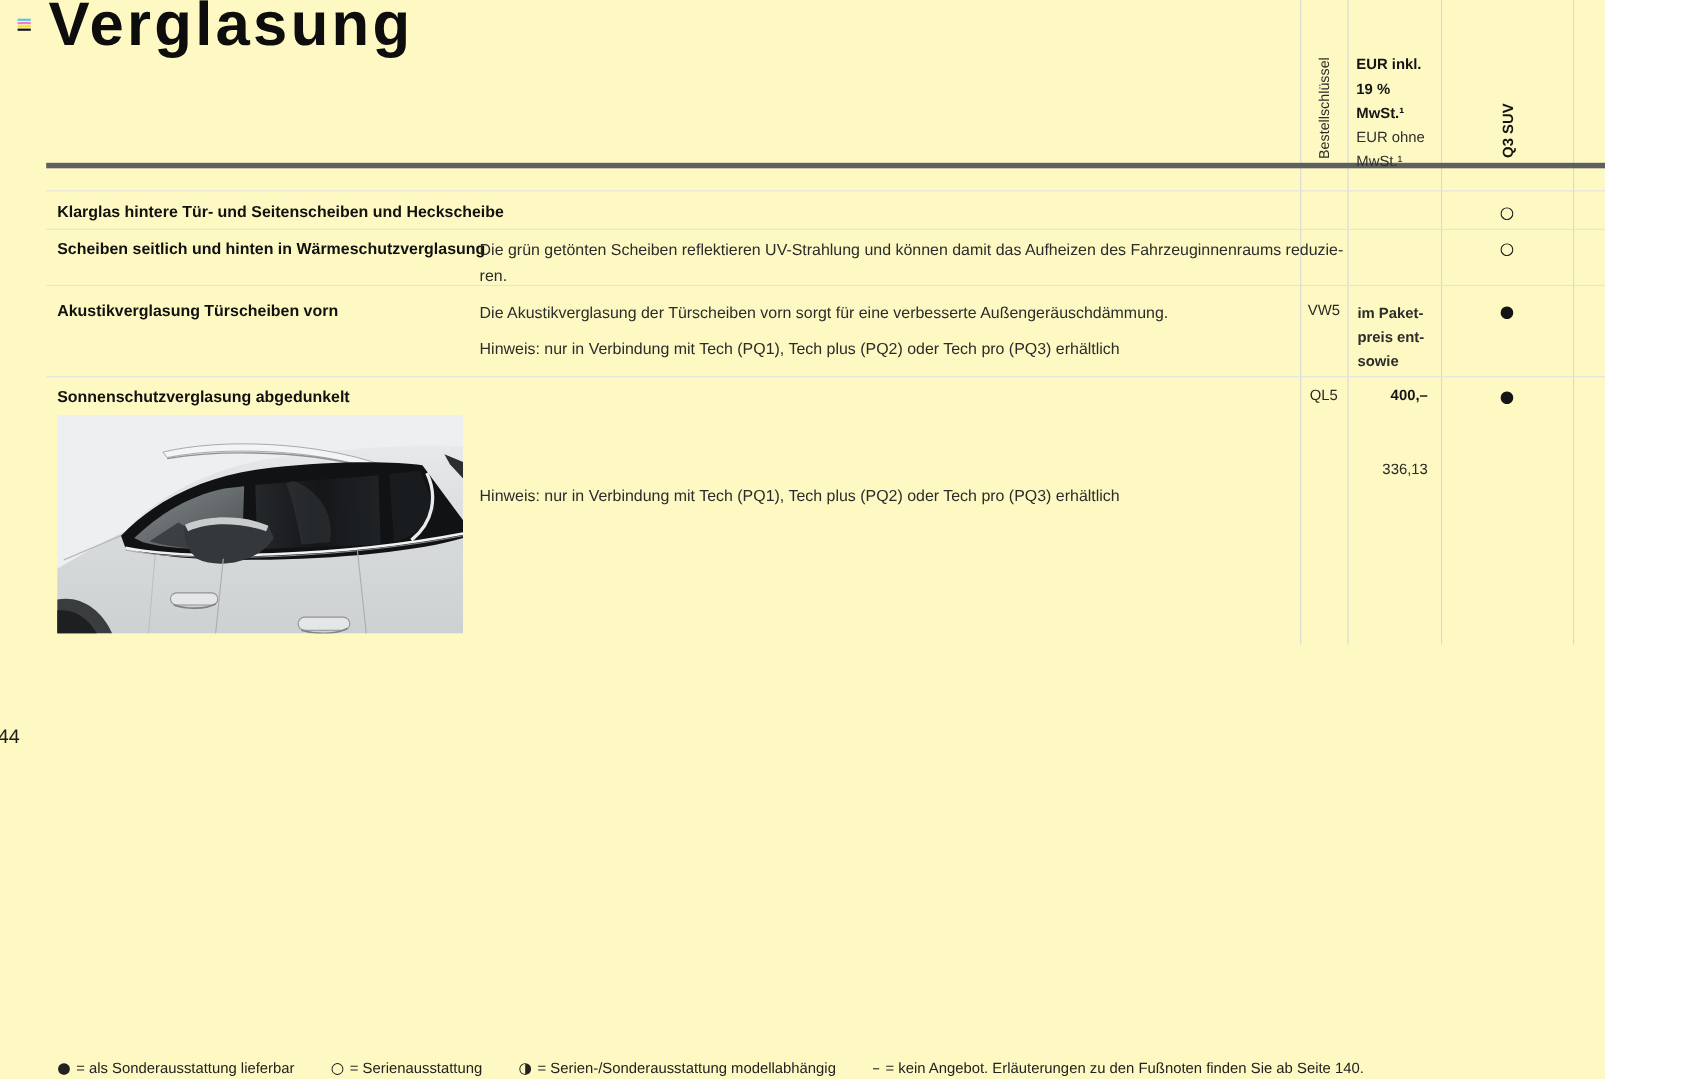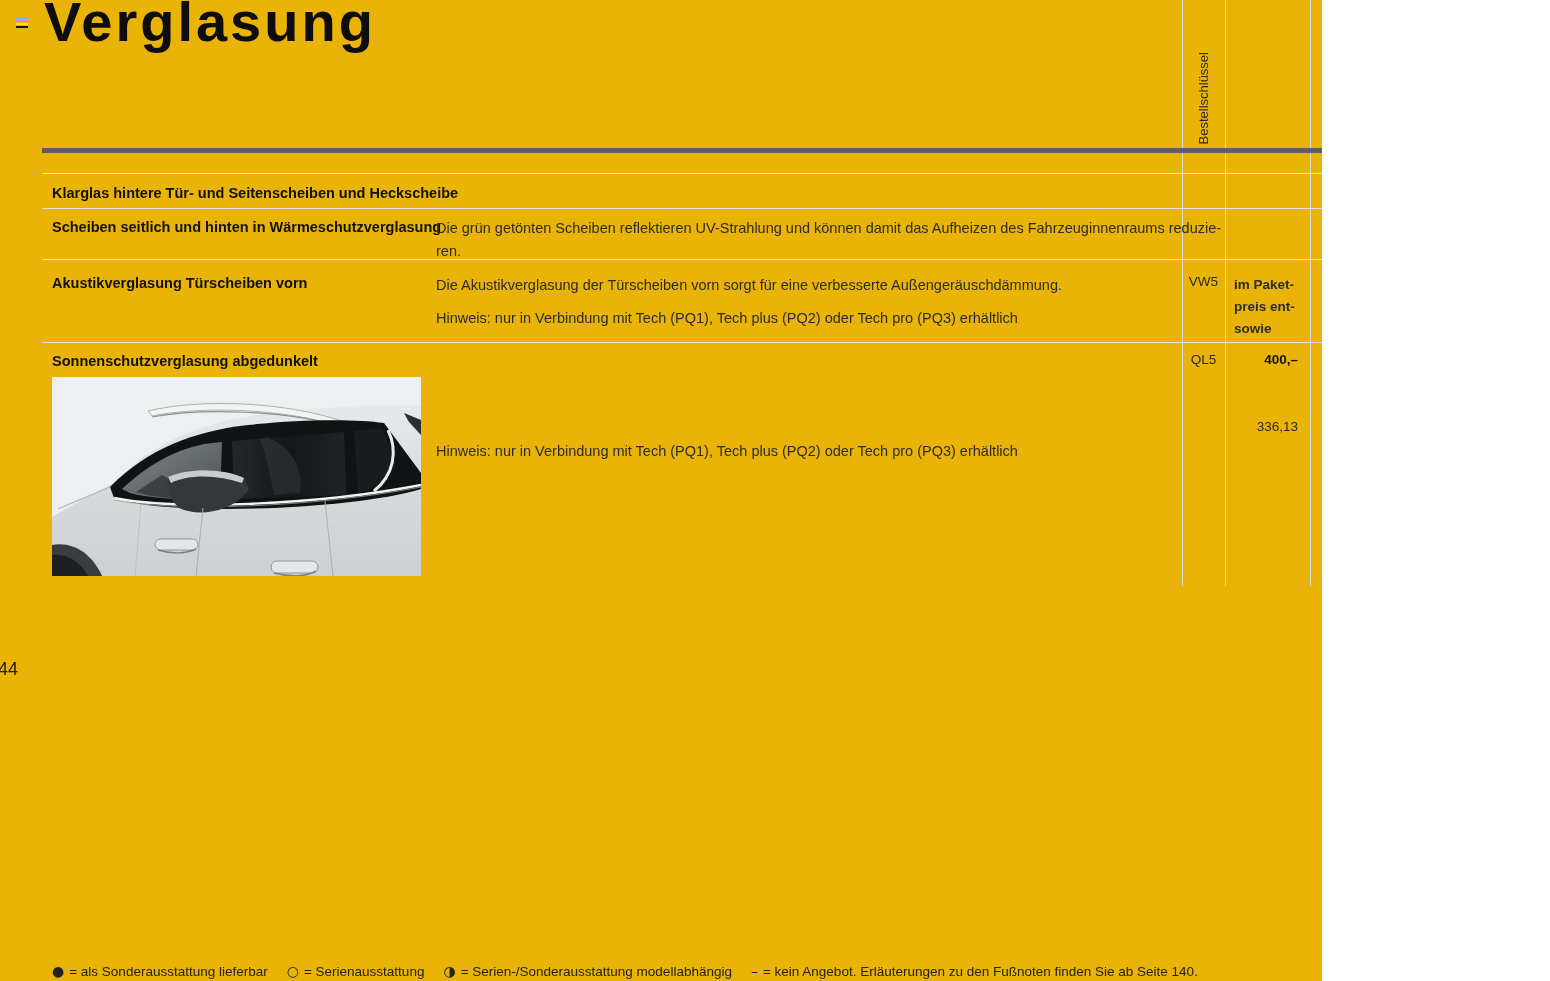--- a/index.html
+++ b/index.html
@@ -1,17 +1,17 @@
 <!DOCTYPE html>
 <html lang="de"><head>
 <meta charset="utf-8">
 <style>
   html,body{margin:0;padding:0;background:#fff;}
   .page{
-    position:relative;width:1322px;height:981px;background:#eab308;
+    position:relative;width:1459px;height:981px;background:#fef9c3;
     font-family:"Liberation Sans",sans-serif;color:#222221;overflow:hidden;
   }
   
   .calib{position:absolute;left:16px;top:17px;width:13px;height:12px;}
   .calib i{display:block;width:12px;height:2px;margin-bottom:1px;}
   .title{
     position:absolute;left:44px;top:-8px;margin:0;
     font-size:56px;line-height:60px;font-weight:700;letter-spacing:3px;color:#0d0d0d;
   }
   
@@ -53,21 +53,21 @@
   }
   .mc1{left:1310px;width:120px;}
   .mc2{left:1430px;width:116px;}
   .mr1{top:185px}.mr2{top:218px}.mr3{top:275px}.mr4{top:352px}
   
   .carimg{position:absolute;left:52px;top:377px;width:369px;height:199px;}
   .carimg svg{display:block;width:100%;height:100%;}
   
   .pagenum{position:absolute;left:-2px;top:659px;font-size:18px;color:#1c1c1b;}
   .legend{
-    position:absolute;left:52px;top:962px;display:flex;gap:19px;
+    position:absolute;left:52px;top:962px;display:flex;gap:33px;
     font-size:13.5px;line-height:18px;color:#222221;white-space:nowrap;
   }
   .legend .sym{font-family:"DejaVu Sans",sans-serif;margin-right:5px;font-size:14px;}
 </style>
 </head>
 <body>
 
 <div class="page">
 
   <div class="calib">
@@ -85,20 +85,26 @@
   <div class="vline vl4"></div>
   <div class="vline vl5"></div>
   <div class="thickrule"></div>
   <div class="hline hl1"></div>
   <div class="hline hl2"></div>
   <div class="hline hl3"></div>
   <div class="hline hl4"></div>
 
   <div class="vhead vh-code">
     <span>Bestellschlüssel</span>
+  </div>
+  <div class="pricehead">
+    <div class="b">EUR inkl.</div>
+    <div class="b">19 % MwSt.¹</div>
+    <div class="r">EUR ohne</div>
+    <div class="r">MwSt.¹</div>
   </div>
   <div class="vhead vh-m1">
     <span>Q3 SUV</span>
   </div>
   <div class="vhead vh-m2">
     <span>Q3 Sportback</span>
   </div>
 
   <div class="rtitle rt1">Klarglas hintere Tür- und Seitenscheiben und Heckscheibe</div>
   <div class="marker mc1 mr1">○</div>

